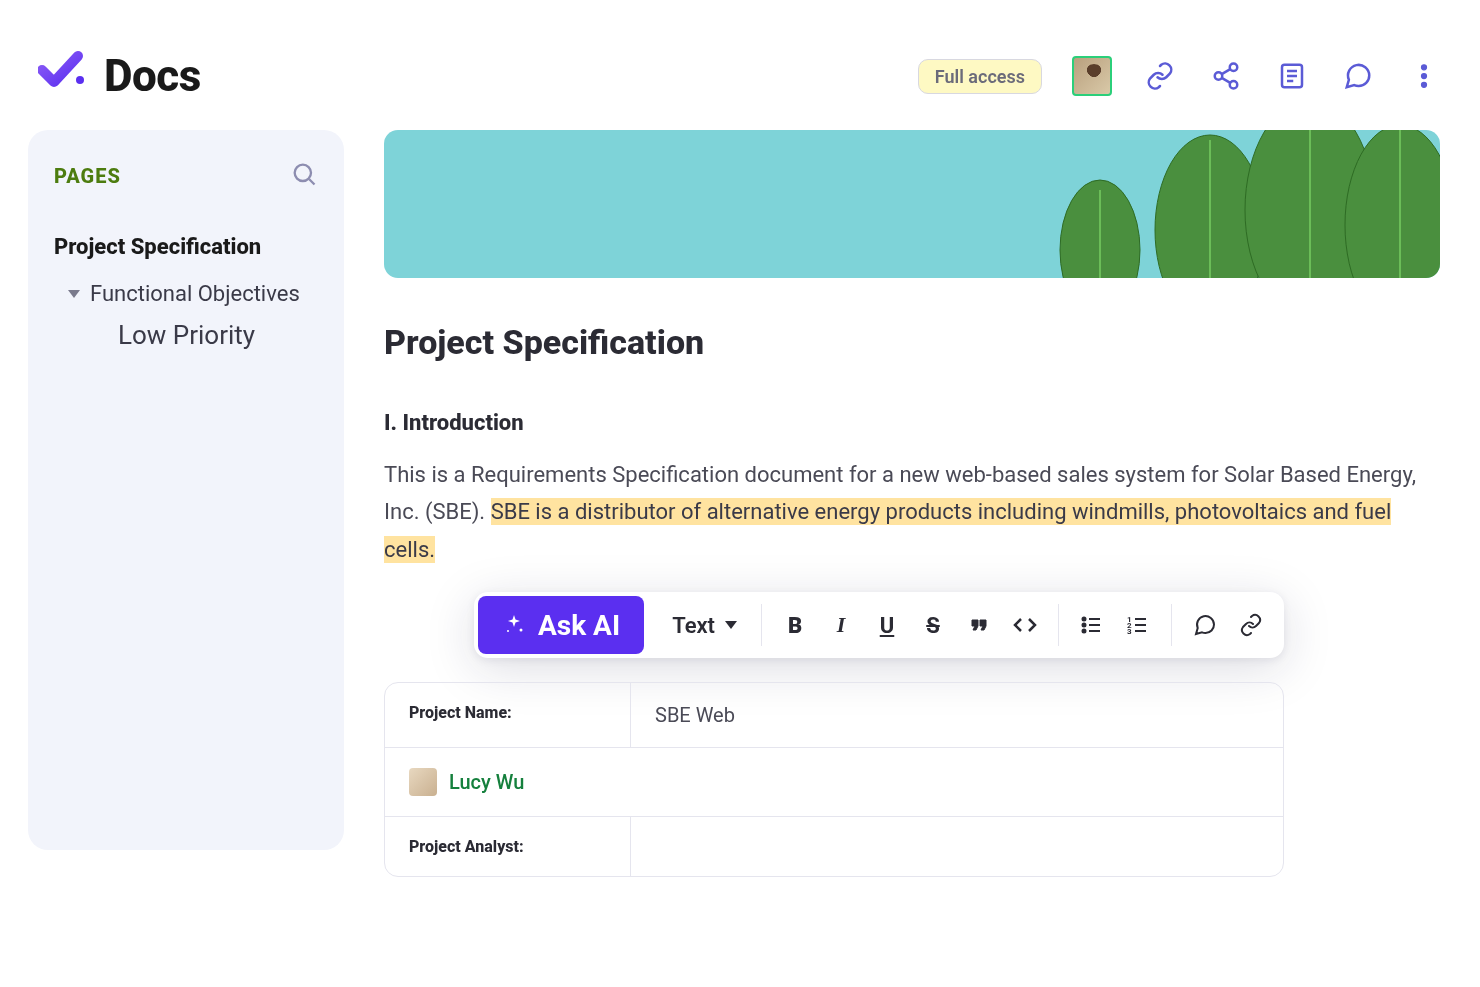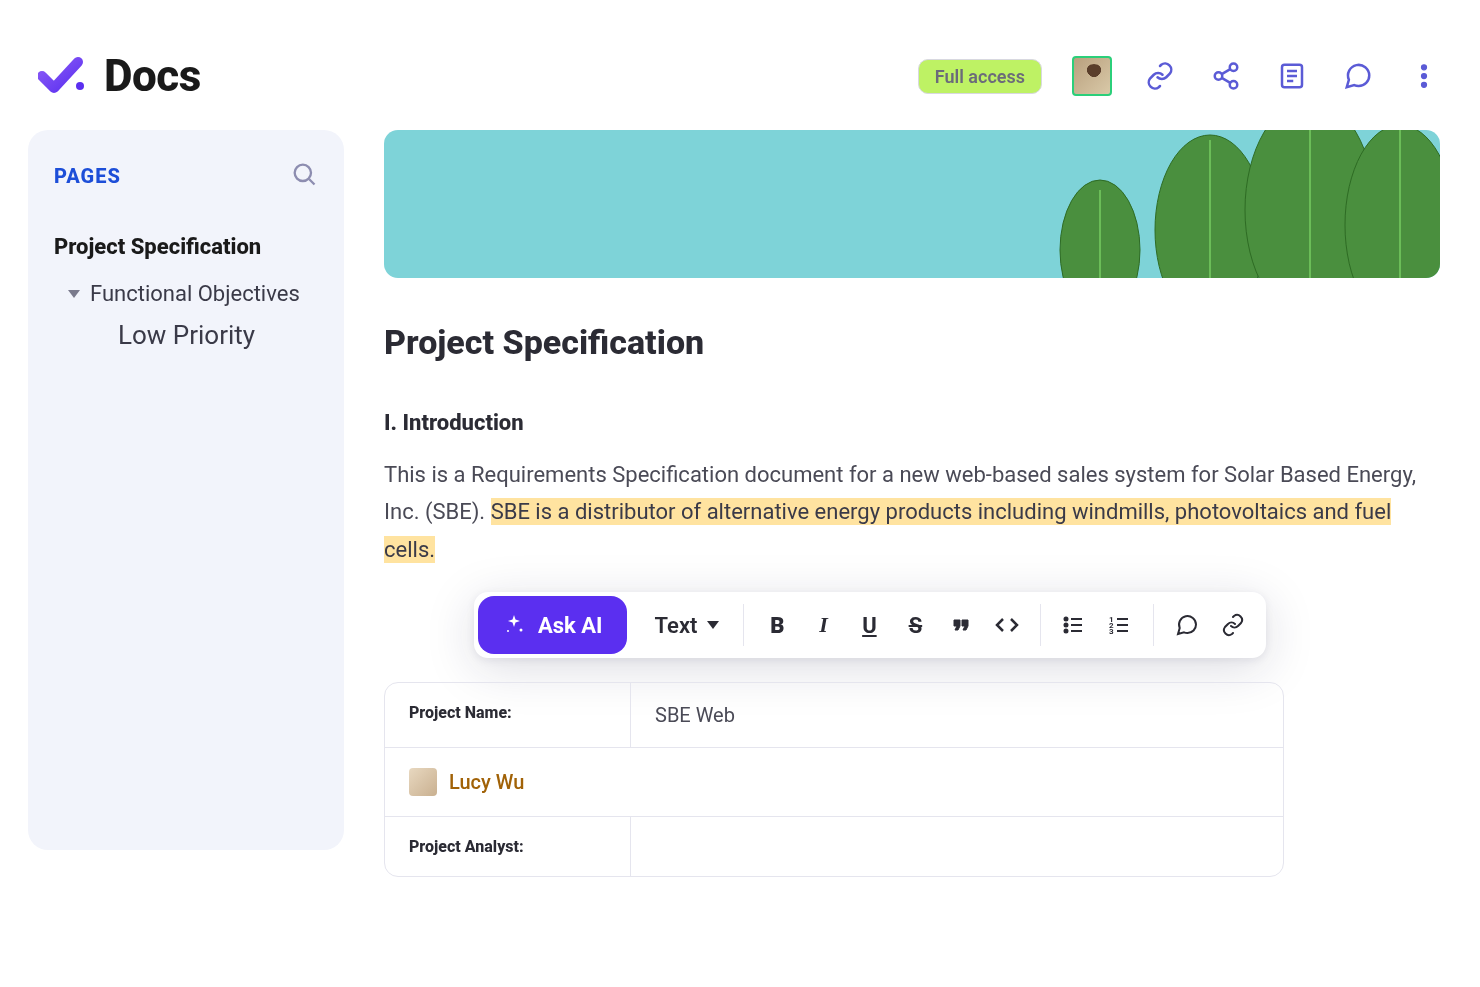--- a/index.html
+++ b/index.html
@@ -14,42 +14,41 @@
 
   
   .topbar {
     display: flex;
     align-items: center;
     justify-content: space-between;
     padding: 50px 38px 28px 38px;
   }
   .brand {
     display: flex;
-    align-items: center;
     gap: 18px;
   }
   .brand-logo svg { display:block; }
   .brand-title {
     font-size: 44px;
     font-weight: 800;
     letter-spacing: -0.5px;
   }
   .top-actions {
     display: flex;
     align-items: center;
     gap: 30px;
   }
   .access-badge {
     border: 1px solid #d8d8e0;
     border-radius: 10px;
     padding: 6px 16px;
     font-size: 18px;
     font-weight: 600;
     color: #6b6b7a;
-    background: #bef264;
+    background: #fef9c3;
   }
   .avatar {
     width: 40px; height: 40px;
     border: 2px solid #2bcf7a;
     border-radius: 4px;
     background: linear-gradient(135deg,#b9a07e 0%, #d9c9a8 100%);
     position: relative;
   }
   .avatar::after{
     content:"";
@@ -84,21 +83,21 @@
   .sidebar-header {
     display:flex;
     align-items:center;
     justify-content:space-between;
     margin-bottom: 30px;
   }
   .sidebar-title {
     font-size: 20px;
     font-weight: 800;
     letter-spacing: 1px;
-    color: #1d4ed8;
+    color: #4d7c0f;
     text-transform: uppercase;
   }
   .sidebar-search-icon { color:#8d8db0; }
   .page-item {
     font-size: 22px;
     padding: 12px 0;
     cursor:pointer;
   }
   .page-item.active { font-weight: 800; color: #1a1a1a; }
   .page-sub {
@@ -175,24 +174,24 @@
     box-shadow: 0 10px 50px rgba(30,30,70,0.15), 0 2px 8px rgba(30,30,70,0.08);
     margin: 24px 0 24px 90px;
     width: fit-content;
     height: 66px;
     overflow:hidden;
   }
   .tb-ask {
     background: #5b2ff0;
     color:#fff;
     font-weight:700;
-    font-size:22px;
+    font-size:28px;
     display:flex; align-items:center; gap:12px;
     padding: 0 24px;
-    border-radius: 16px;
+    border-radius: 8px;
     margin:4px;
     cursor:pointer;
   }
   .tb-group {
     display:flex;
     align-items:center;
     padding: 0 10px;
   }
   .tb-sep { width:1px; background:#e5e5ee; margin:12px 0; }
   .tb-text {
@@ -242,21 +241,21 @@
     font-size:20px;
     color:#4a4a56;
     display:flex;
     align-items:center;
     gap:12px;
   }
   .mini-avatar {
     width:28px;height:28px;border-radius:4px;
     background: linear-gradient(135deg,#e8d8c0 0%, #c9b090 100%);
   }
-  .user-link { color:#a16207; font-weight:500; }
+  .user-link { color:#15803d; font-weight:500; }
 
 </style>
 </head>
 <body>
 
 <div class="topbar">
   <div class="brand">
     <span class="brand-logo">
       <svg width="48" height="40" viewBox="0 0 48 40">
         <path d="M4 20 L16 32 L40 6" fill="none" stroke="url(#g1)" stroke-width="10" stroke-linecap="round" stroke-linejoin="round"></path>

